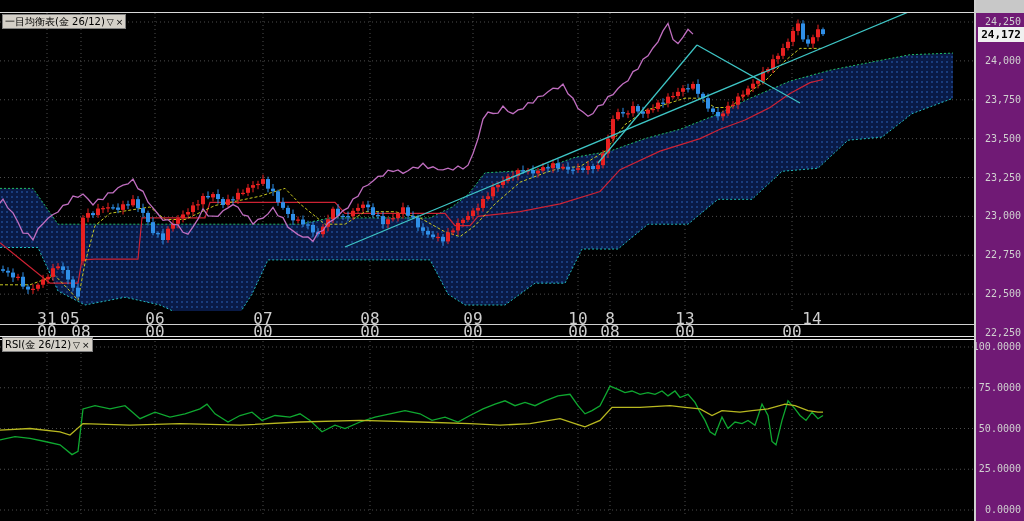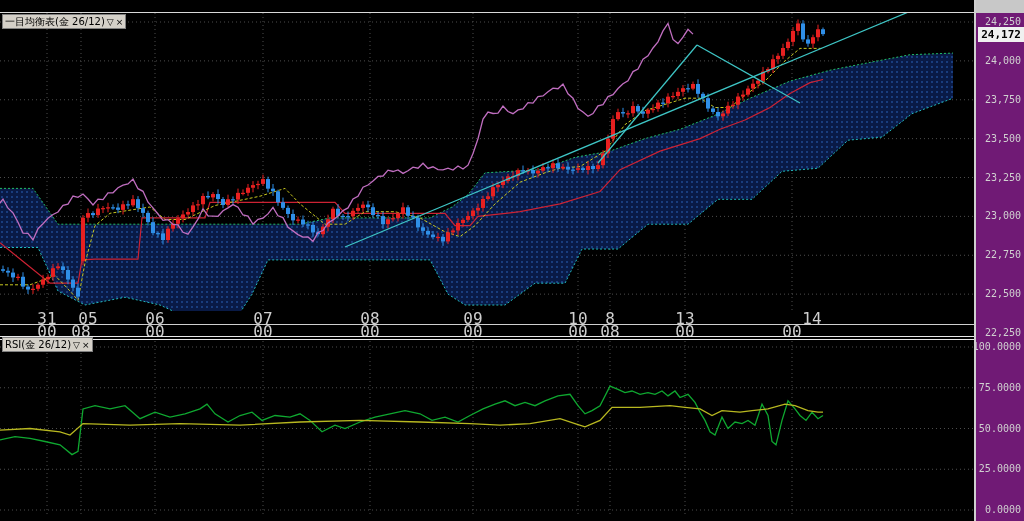--- a/index.html
+++ b/index.html
@@ -407,21 +407,21 @@
     </svg>
 
   <div class="ind-label" style="top:14px">
     <span>一目均衡表(金 26/12)</span>
     <span class="ind-btn">▽</span>
     <span class="ind-btn">×</span>
   </div>
 
   <div class="xlabels" style="top:313px" id="dateRow">
       <div class="xlab" style="left: 47px;">31</div>
-      <div class="xlab" style="left: 88px;">05</div>
+      <div class="xlab" style="left: 70px;">05</div>
       <div class="xlab" style="left: 155px;">06</div>
       <div class="xlab" style="left: 263px;">07</div>
       <div class="xlab" style="left: 370px;">08</div>
       <div class="xlab" style="left: 473px;">09</div>
       <div class="xlab" style="left: 578px;">10</div>
       <div class="xlab" style="left: 610px;">8</div>
       <div class="xlab" style="left: 685px; text-align: right;">13</div>
       <div class="xlab" style="left: 812px;">14</div>
     </div>
   <div class="hline" style="top:324px;background:#cfcfcf"></div>

